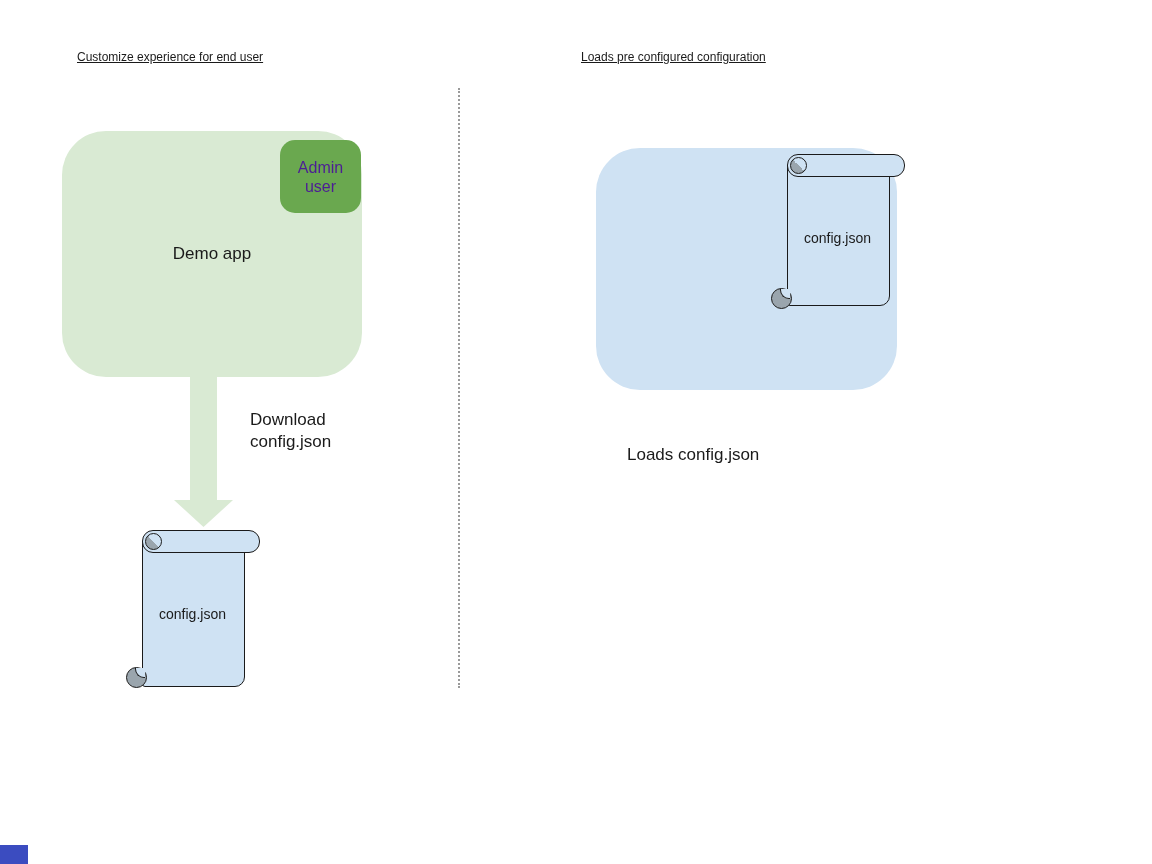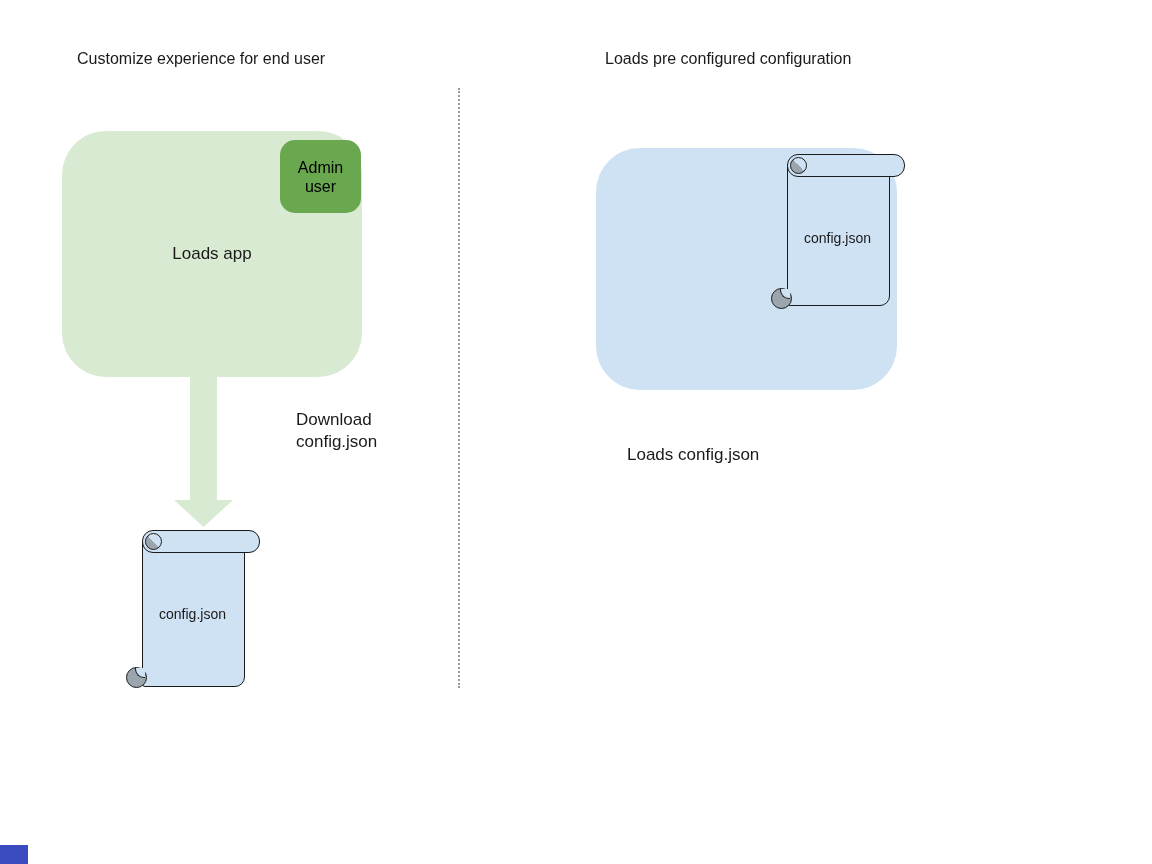--- a/index.html
+++ b/index.html
@@ -5,34 +5,34 @@
   html,body{margin:0;padding:0;background:#ffffff;}
   #canvas{
     position:relative;
     width:1152px;height:864px;
     background:#ffffff;
     font-family:"Liberation Sans", sans-serif;
     color:#1a1a1a;
     overflow:hidden;
   }
   .abs{position:absolute;}
-  .title{font-size:16px;white-space:nowrap;}
+  .title{font-size:12px;white-space:nowrap;text-decoration:underline;}
   .app-label{font-size:17px;text-align:center;}
   .note{font-size:17px;line-height:22px;white-space:nowrap;}
 
   
   .admin-box{
     left:62px;top:131px;width:300px;height:246px;
     background:#d9ead3;border-radius:44px;
   }
   .admin-panel{
     left:280px;top:140px;width:81px;height:73px;
     background:#6aa84f;border-radius:15px;
     display:flex;flex-direction:column;align-items:center;justify-content:center;
-    font-size:16px;line-height:19px;color:#000000;text-align:center;
+    font-size:16px;line-height:19px;color:#4c1d95;text-align:center;
   }
   .demo-box{
     left:596px;top:148px;width:301px;height:242px;
     background:#cfe2f3;border-radius:44px;
   }
 
   
   .divider{
     left:458px;top:88px;height:600px;width:0;
     border-left:2px dotted #9a9a9a;
@@ -69,36 +69,36 @@
   .corner-square{
     left:0;top:845px;width:28px;height:19px;background:#3b4cc0;
   }
 </style>
 </head>
 <body>
 
 <div id="canvas">
 
   <div class="abs title" style="left:77px;top:50px;">Customize experience for end user</div>
-  <div class="abs title" style="left:605px;top:50px;">Loads pre configured configuration</div>
+  <div class="abs title" style="left:581px;top:50px;">Loads pre configured configuration</div>
 
   <div class="abs divider"></div>
 
   <div class="abs admin-box"></div>
   <div class="abs admin-panel">
     <span>Admin</span>
     <span>user</span>
   </div>
-  <div class="abs app-label" style="left:62px;top:244px;width:300px;">Loads app</div>
+  <div class="abs app-label" style="left:62px;top:244px;width:300px;">Demo app</div>
 
   <svg class="abs" style="left:170px;top:375px;" width="70" height="155" viewBox="170 375 70 155">
     <polygon points="190,377 217,377 217,500 233,500 203.5,527 174,500 190,500" fill="#d9ead3"></polygon>
   </svg>
 
-  <div class="abs note" style="left:250px;top:409px;margin-left:46px;">
+  <div class="abs note" style="left:250px;top:409px;">
     <div>Download</div>
     <div>config.json</div>
   </div>
 
   <div>
     <div class="abs scroll-body" style="left:142px;top:540px;width:101px;height:145px;"></div>
     <div class="abs scroll-bottom-curl" style="left:126px;top:667px;">
       <span class="notch"></span>
     </div>
     <div class="abs scroll-roll" style="left:142px;top:530px;width:116px;height:21px;"></div>

